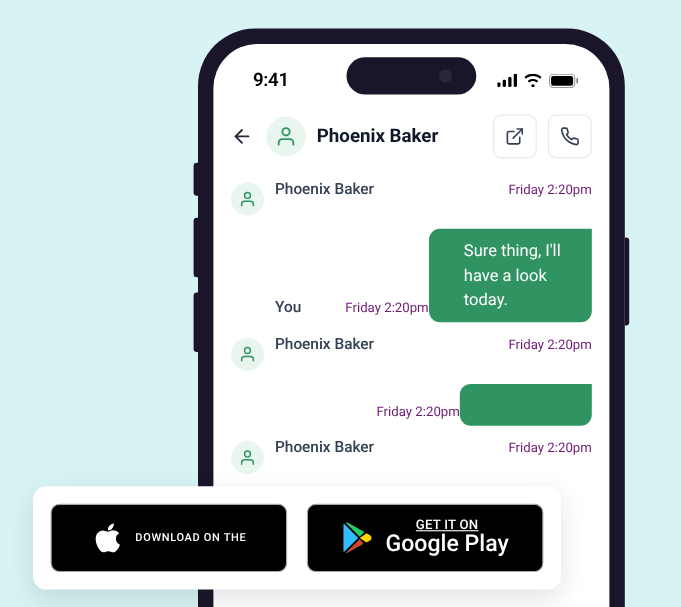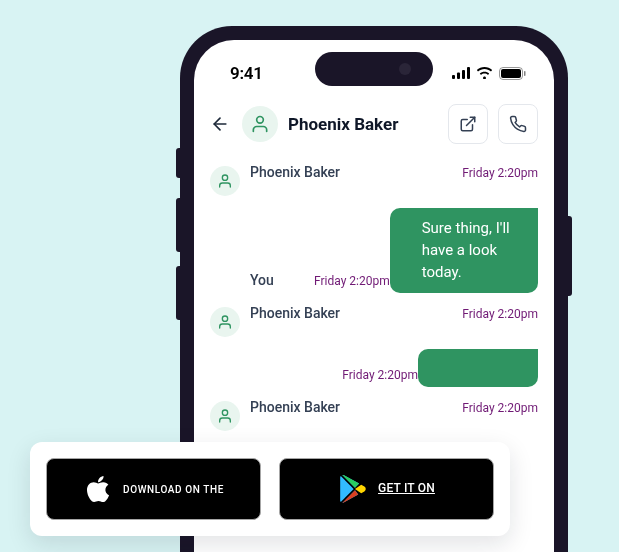--- a/index.html
+++ b/index.html
@@ -210,15 +210,16 @@
           <path fill="#32bbff" d="M32.139 20.116c-6.441 8.563-10.148 19.077-10.148 30.199v411.358c0 11.123 3.708 21.636 10.148 30.199l235.877-235.877L32.139 20.116z"></path>
           <path fill="#2c9fd9" d="M291.733 279.711L60.815 510.629c8.564 1.559 17.342-.872 24.471-6.716l266.479-149.363-59.032-74.839z"></path>
           <path fill="#29cc5e" d="M99.617 8.057a50.191 50.191 0 0 0-38.815-6.713l230.932 230.933 74.846-74.846L99.617 8.057z"></path>
           <path fill="#d93f21" d="M60.802 510.629l230.932-230.933 59.032 74.839L85.287 503.913a50.275 50.275 0 0 1-24.485 6.716z"></path>
           <path fill="#ffd500" d="M464.261 212.087l-57.48-32.211-115.063 76.642 115.063 76.643 57.48-32.211c33.642-18.864 33.642-70.011 0-88.863z"></path>
           <path fill="#ffaa00" d="M464.261 300.96l-57.48 32.211-115.063-76.643h230.389c0 17.535-8.702 34.051-57.846 44.432z" opacity="0"></path>
         </svg>
     </div>
     <div class="store-text">
       <span class="store-top gp">GET IT ON</span>
+      <span class="store-bottom gp">Google Play</span>
     </div>
   </div>
 </div>
 
 </body></html>

